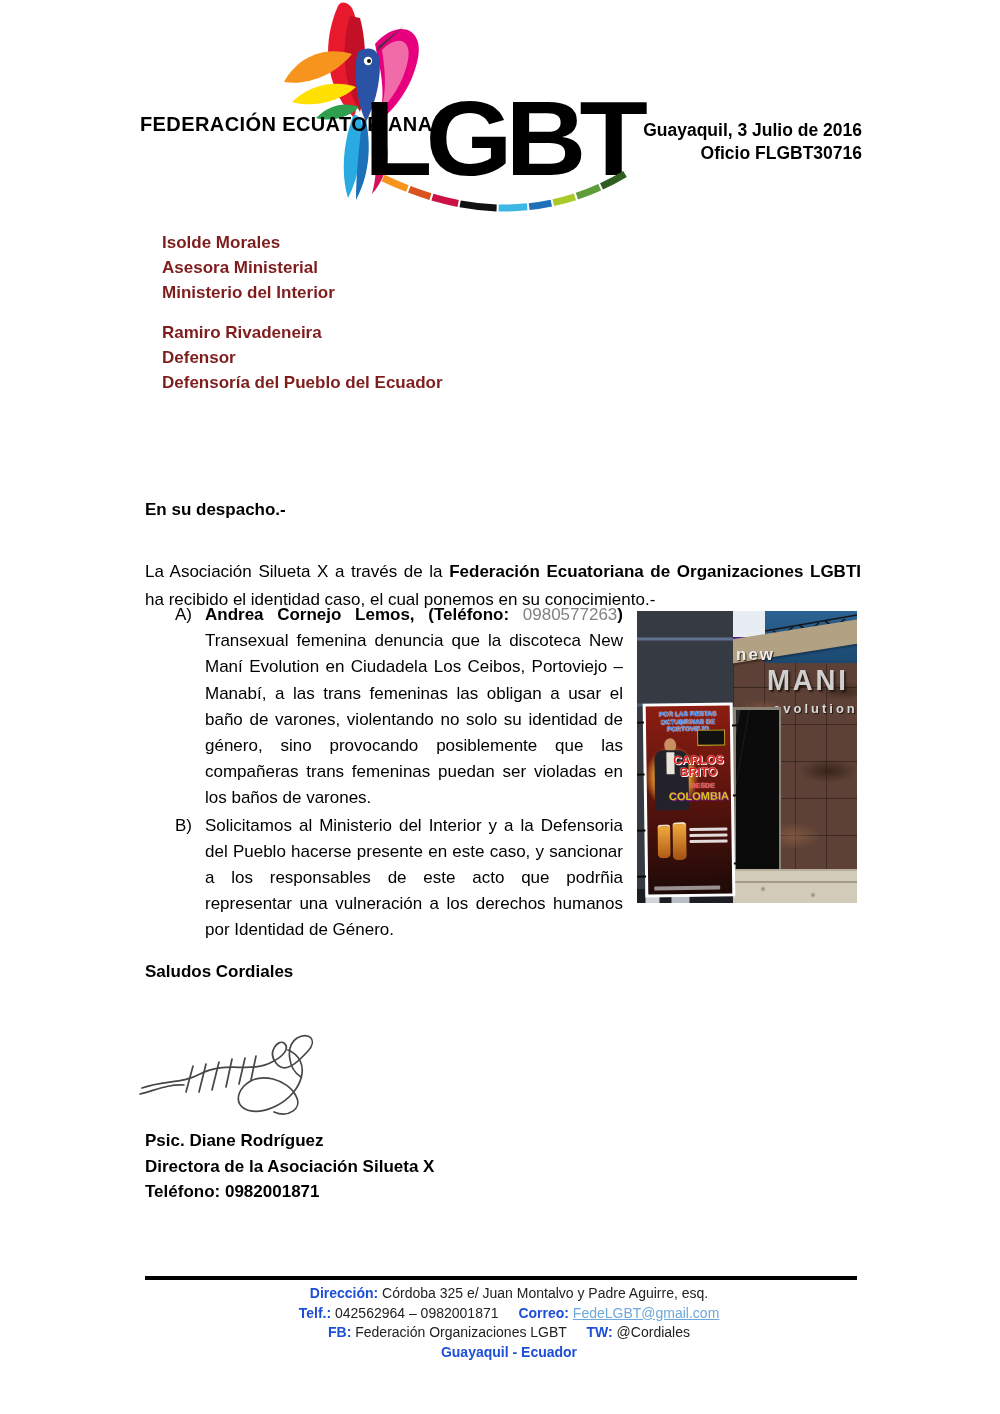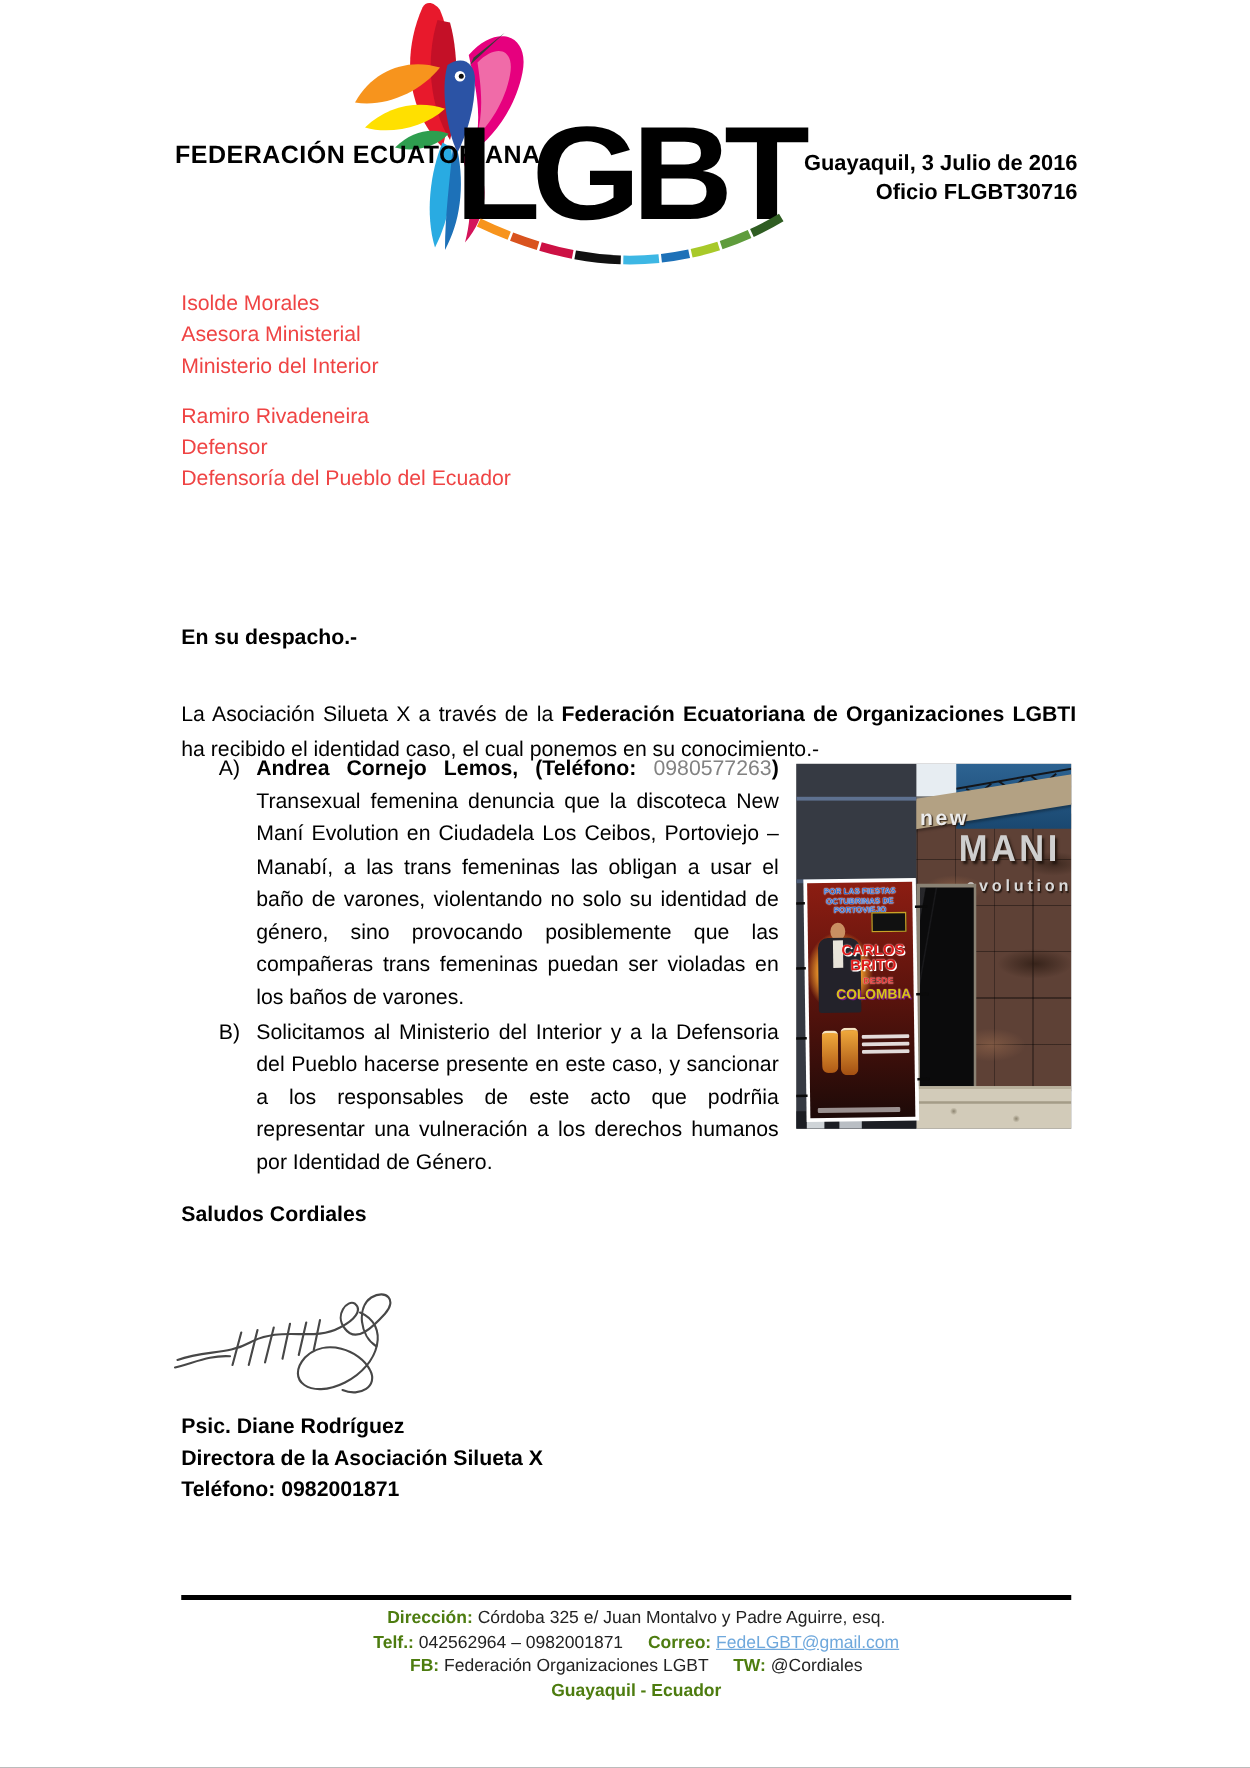--- a/index.html
+++ b/index.html
@@ -13,39 +13,39 @@
   .org-name{position:absolute;left:140px;top:113px;line-height:23px;font-weight:bold;color:#000;}
   .org-name .l1{font-size:20px;letter-spacing:.4px;}
   .org-name .l2{font-size:20px;letter-spacing:3.1px;}
   .lgbt-word{
     position:absolute;left:364px;top:86px;font-size:112px;font-weight:800;color:#000;
     letter-spacing:-7px;transform:scaleY(.95);transform-origin:top left;line-height:1;
   }
   .wave{position:absolute;left:380px;top:168px;width:248px;height:46px;}
   .date-block{position:absolute;right:138px;top:119px;text-align:right;font-weight:bold;font-size:17.5px;line-height:23px;color:#000;}
   
-  .recipients{position:absolute;left:145px;top:230px;font-weight:normal;font-size:17px;line-height:25px;color:#ef4444;}
+  .recipients{position:absolute;left:162px;top:230px;font-weight:bold;font-size:17px;line-height:25px;color:#7f1d1d;}
   .recipient-group{margin-bottom:15px;}
   .salutation{position:absolute;left:145px;top:500px;font-weight:bold;font-size:17px;color:#000;}
   .intro{position:absolute;left:145px;top:541px;width:716px;font-size:17px;line-height:28px;text-align:justify;color:#000;}
   .intro b{font-weight:bold;}
   .case-list{position:absolute;left:175px;top:602px;width:448px;font-size:17px;line-height:26.2px;color:#000;}
   .case-item{position:relative;padding-left:30px;text-align:justify;margin-bottom:1px;}
   .case-item .marker{position:absolute;left:0;top:0;}
   .gray{color:#828282;}
   .closing{position:absolute;left:145px;top:962px;font-weight:bold;font-size:17px;color:#000;}
   .signature{position:absolute;left:138px;top:1022px;width:230px;height:108px;}
   .signer{position:absolute;left:145px;top:1128px;font-weight:bold;font-size:17px;line-height:25.5px;color:#000;}
   
   .footer-rule{position:absolute;left:145px;top:1276px;width:712px;height:4px;background:#000;}
   .footer{position:absolute;left:145px;top:1284px;width:712px;text-align:center;font-size:14px;line-height:19.5px;color:#222;}
-  .footer b{color:#4d7c0f;padding-left:16px;}
+  .footer b{color:#1d4ed8;padding-left:16px;}
   .footer a{color:#6fa8dc;text-decoration:underline;}
   
-  .photo{position:absolute;left:637px;top:611px;width:220px;height:292px;overflow:hidden;background:#737373;}
+  .photo{position:absolute;left:637px;top:611px;width:220px;height:292px;overflow:hidden;background:#4c1d95;}
   .ph-stone{position:absolute;left:96px;top:40px;width:124px;height:222px;background-color:#5e4136;
     background-image:
       radial-gradient(ellipse 40px 18px at 30px 60px, rgba(160,108,76,.55), transparent 60%),
       radial-gradient(ellipse 50px 20px at 95px 120px, rgba(35,20,12,.65), transparent 60%),
       radial-gradient(ellipse 46px 22px at 60px 185px, rgba(165,115,82,.45), transparent 60%),
       radial-gradient(ellipse 40px 16px at 110px 40px, rgba(30,18,10,.5), transparent 60%),
       repeating-linear-gradient(0deg, rgba(0,0,0,.38) 0 1px, transparent 1px 37px),
       repeating-linear-gradient(90deg, rgba(0,0,0,.32) 0 1px, transparent 1px 31px);}
   .ph-sky{position:absolute;left:96px;top:0;width:40px;height:26px;background:#e7edf2;}
   .ph-blue{position:absolute;left:128px;top:0;width:92px;height:52px;background:linear-gradient(180deg,#2d6392,#1a4870);}

